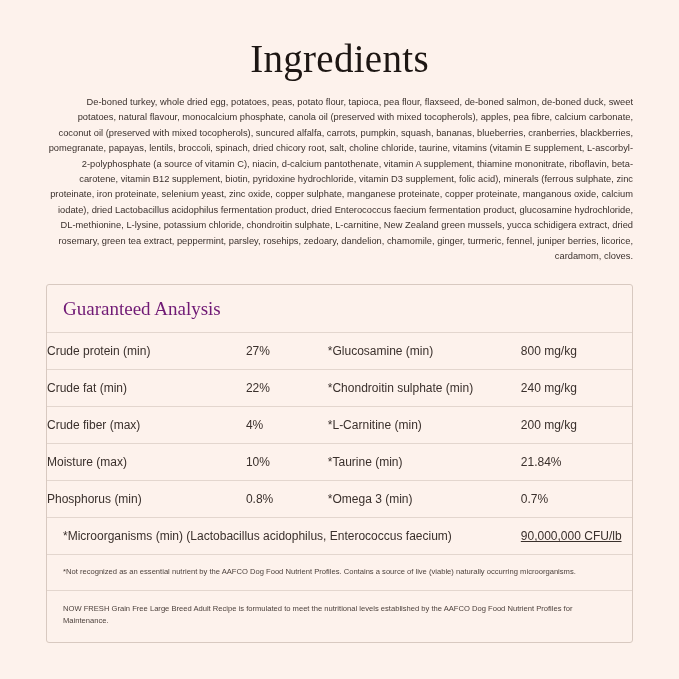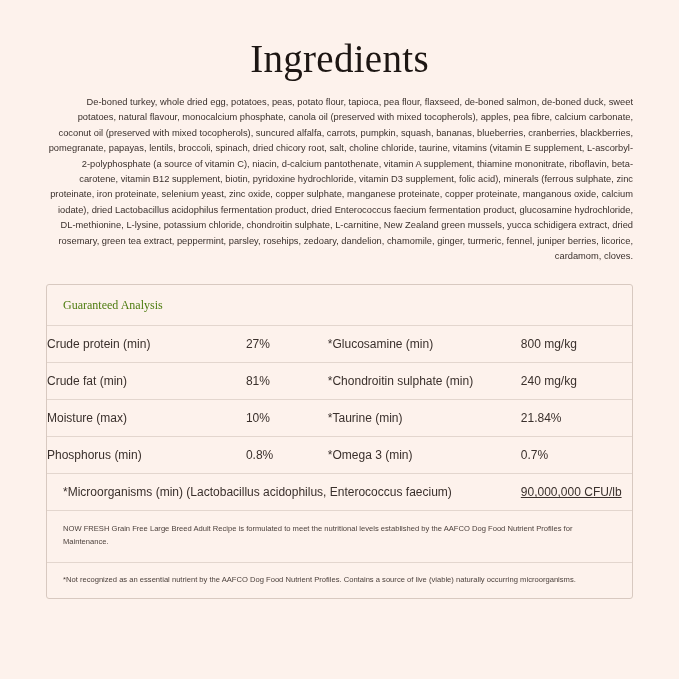--- a/index.html
+++ b/index.html
@@ -43,22 +43,22 @@
     letter-spacing: 0.01px;
   }
   .ga-box {
     border: 1px solid #d8c9c0;
     border-radius: 3px;
     background: transparent;
     margin: 0 2px;
   }
   .ga-title {
     font-family: "Liberation Serif", serif;
-    font-size: 12px;
-    color: #4d7c0f;
+    font-size: 19px;
+    color: #701a75;
     padding: 13px 16px 12px 16px;
     border-bottom: 1px solid #e3d6ce;
   }
   table.ga {
     width: 100%;
     border-collapse: collapse;
     font-size: 12px;
     color: #3a302c;
   }
   table.ga td {
@@ -107,40 +107,46 @@
     <table class="ga">
       <tbody>
         <tr>
           <td class="c1">Crude protein (min)</td>
           <td class="c2">27%</td>
           <td class="c3">*Glucosamine (min)</td>
           <td class="c4">800 mg/kg</td>
         </tr>
         <tr>
           <td class="c1">Crude fat (min)</td>
-          <td class="c2">81%</td>
+          <td class="c2">22%</td>
           <td class="c3">*Chondroitin sulphate (min)</td>
           <td class="c4">240 mg/kg</td>
+        </tr>
+        <tr>
+          <td class="c1">Crude fiber (max)</td>
+          <td class="c2">4%</td>
+          <td class="c3">*L-Carnitine (min)</td>
+          <td class="c4">200 mg/kg</td>
         </tr>
         <tr>
           <td class="c1">Moisture (max)</td>
           <td class="c2">10%</td>
           <td class="c3">*Taurine (min)</td>
           <td class="c4">21.84%</td>
         </tr>
         <tr>
           <td class="c1">Phosphorus (min)</td>
           <td class="c2">0.8%</td>
           <td class="c3">*Omega 3 (min)</td>
           <td class="c4">0.7%</td>
         </tr>
         <tr class="wide last-row">
           <td colspan="3">*Microorganisms (min) (Lactobacillus acidophilus, Enterococcus faecium)</td>
           <td class="c4 val">90,000,000 CFU/lb</td>
         </tr>
       </tbody>
     </table>
 
+    <div class="note">*Not recognized as an essential nutrient by the AAFCO Dog Food Nutrient Profiles. Contains a source of live (viable) naturally occurring microorganisms.</div>
     <div class="note note-2">NOW FRESH Grain Free Large Breed Adult Recipe is formulated to meet the nutritional levels established by the AAFCO Dog Food Nutrient Profiles for Maintenance.</div>
-    <div class="note">*Not recognized as an essential nutrient by the AAFCO Dog Food Nutrient Profiles. Contains a source of live (viable) naturally occurring microorganisms.</div>
   </div>
 
 </div>
 
 </body></html>

